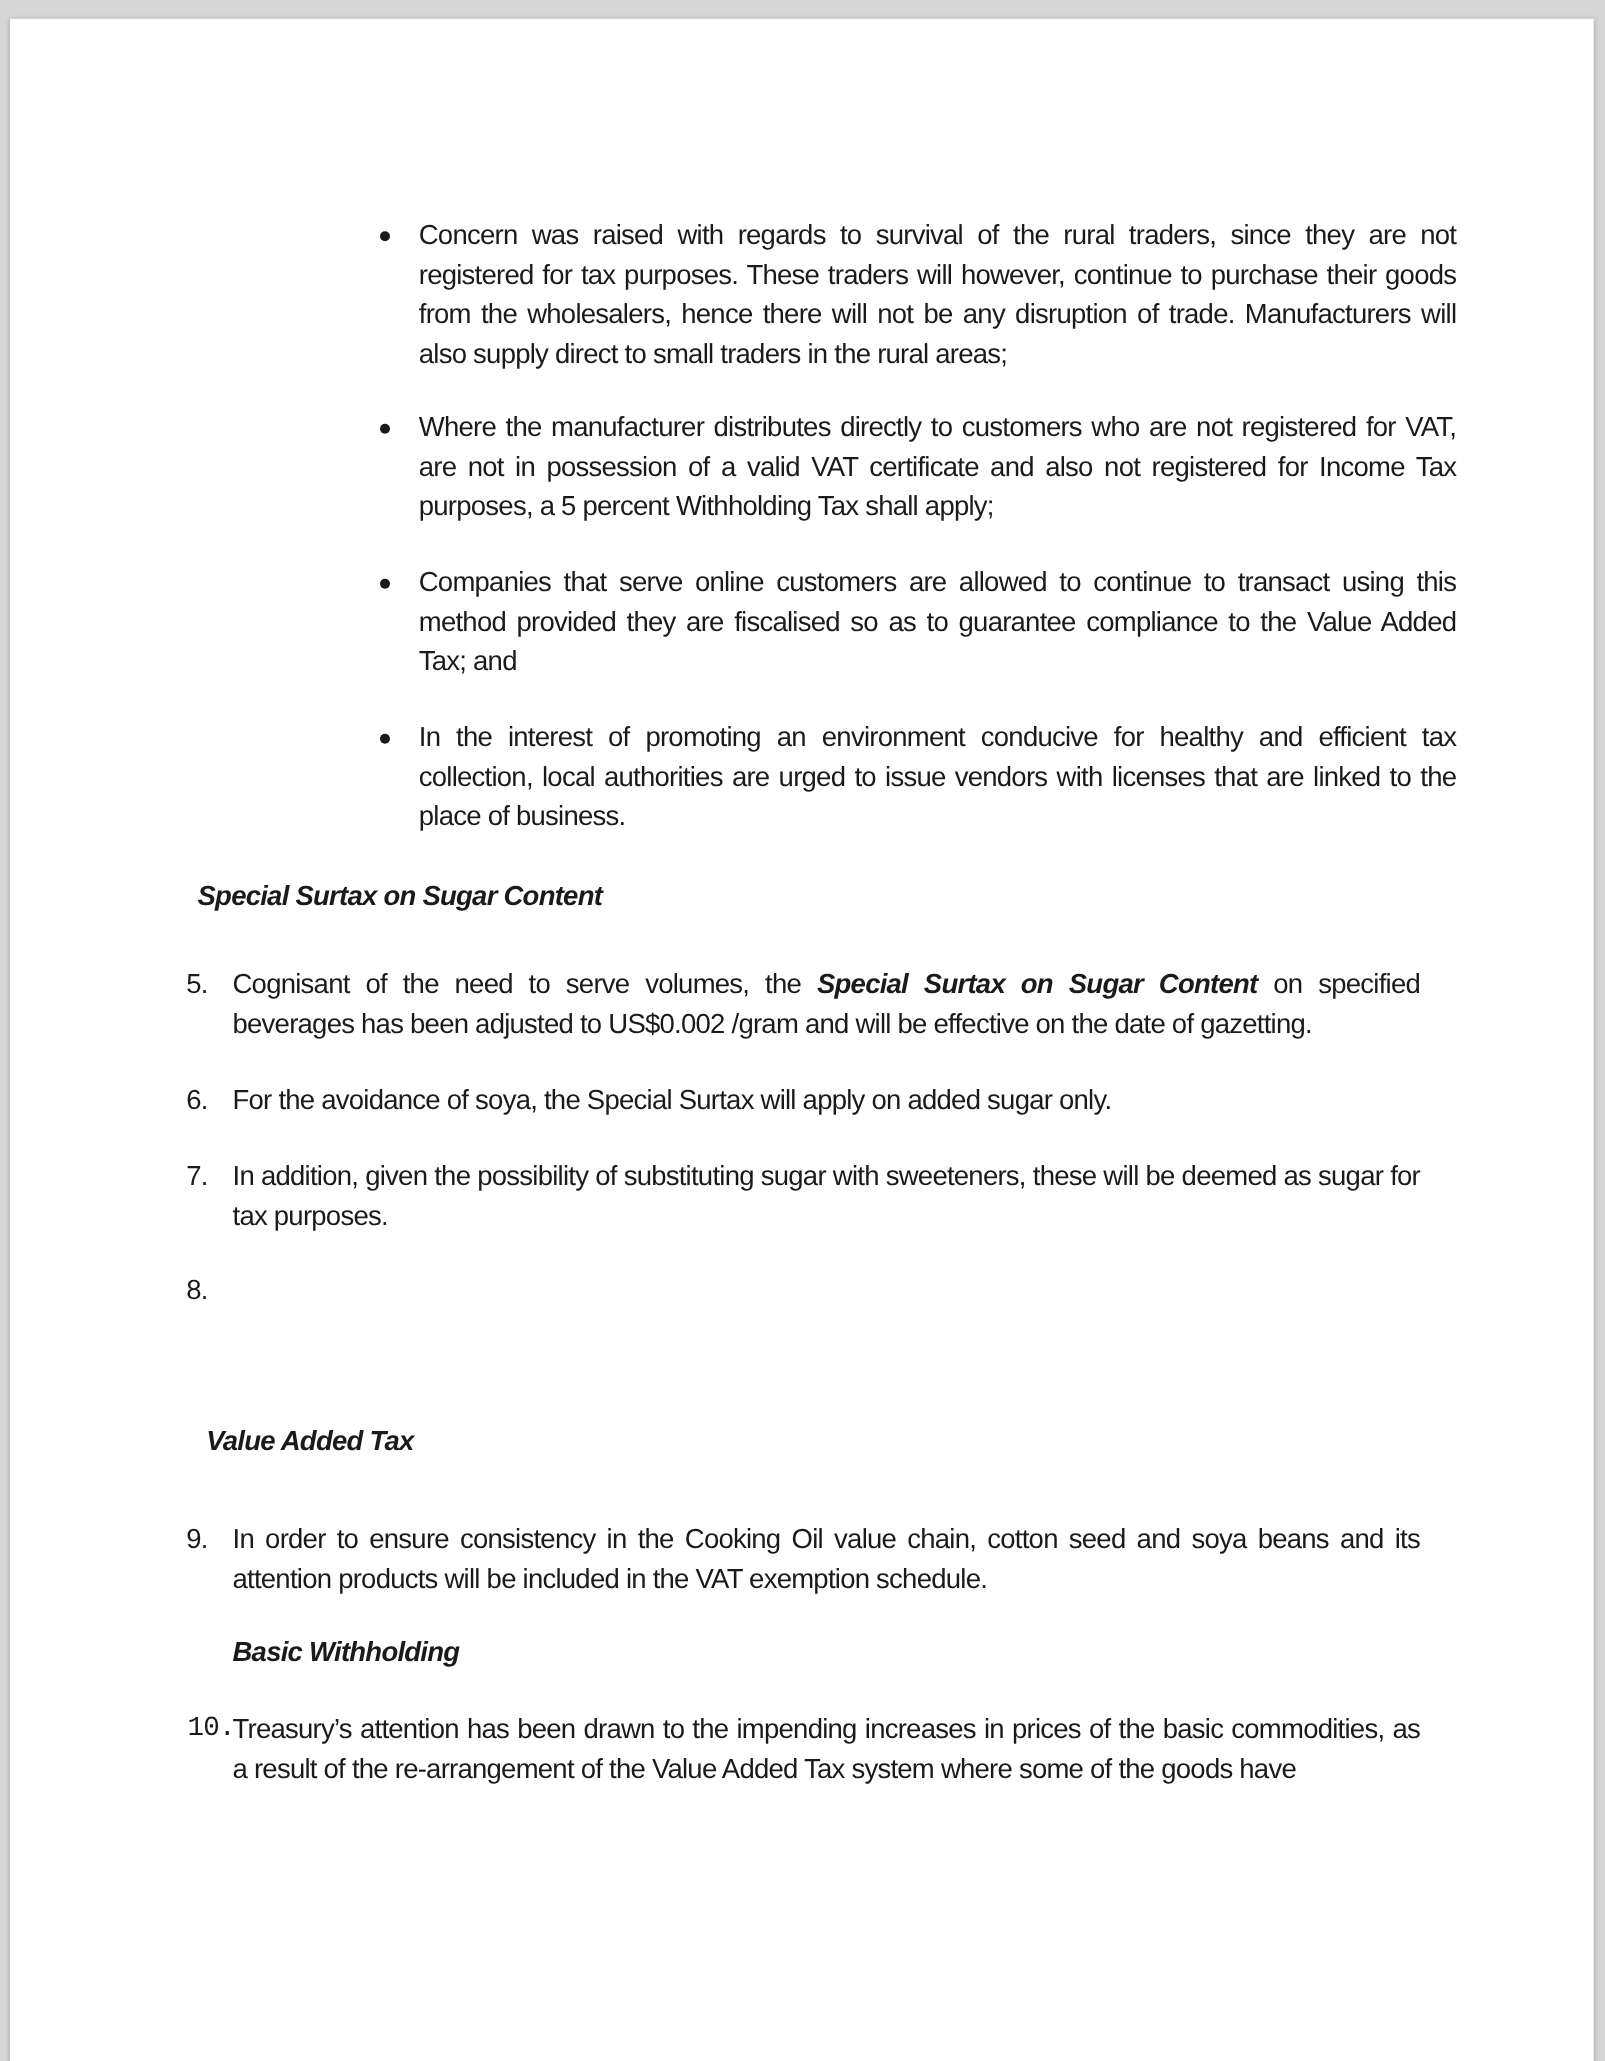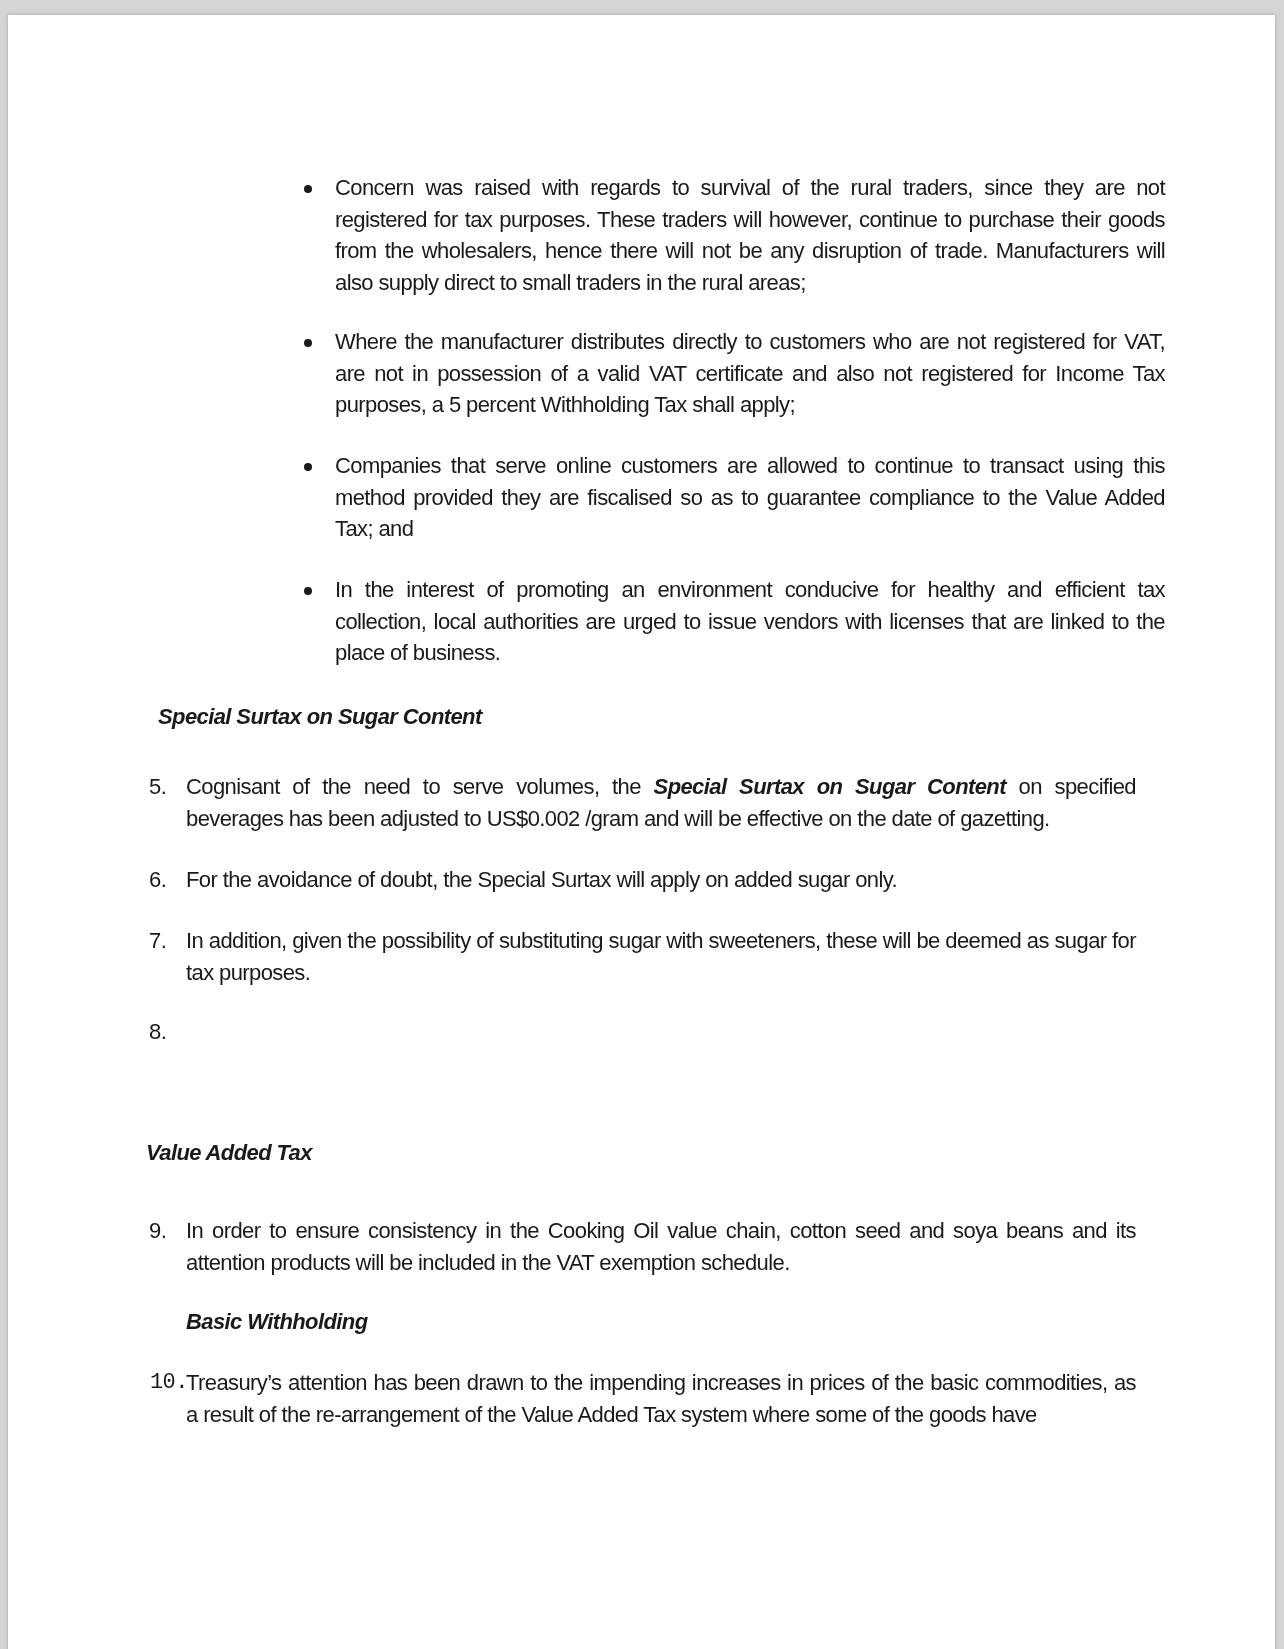--- a/index.html
+++ b/index.html
@@ -82,33 +82,33 @@
 
     <div class="heading" style="left:150px; top:686px;">Special Surtax on Sugar Content</div>
 
     <div class="num-item" style="top:756px;">
       <span class="num-label">5.</span>
       <span>Cognisant of the need to serve volumes, the </span><span class="bi">Special Surtax on Sugar Content</span><span> on specified beverages has been adjusted to US$0.002 /gram and will be effective on the date of gazetting.</span>
     </div>
 
     <div class="num-item" style="top:849px;">
       <span class="num-label">6.</span>
-      <span>For the avoidance of doubt, the Special Surtax will apply on added sugar only.</span>
+      <span>For the avoidance of soya, the Special Surtax will apply on added sugar only.</span>
     </div>
 
     <div class="num-item" style="top:910px;">
       <span class="num-label">7.</span>
       <span>In addition, given the possibility of substituting sugar with sweeteners, these will be deemed as sugar for tax purposes.</span>
     </div>
 
     <div class="num-item" style="top:1001px;">
       <span class="num-label">8.</span>
     </div>
 
-    <div class="heading" style="left:138px; top:1122px;">Value Added Tax</div>
+    <div class="heading" style="left:157px; top:1122px;">Value Added Tax</div>
 
     <div class="num-item" style="top:1200px;">
       <span class="num-label">9.</span>
       <span>In order to ensure consistency in the Cooking Oil value chain, cotton seed and soya beans and its attention products will be included in the VAT exemption schedule.</span>
     </div>
 
     <div class="heading" style="left:178px; top:1291px;">Basic Withholding</div>
 
     <div class="num-item" style="top:1352px;">
       <span class="num-label" style="left:-36px;font-family:Liberation Mono, monospace;">10.</span>

